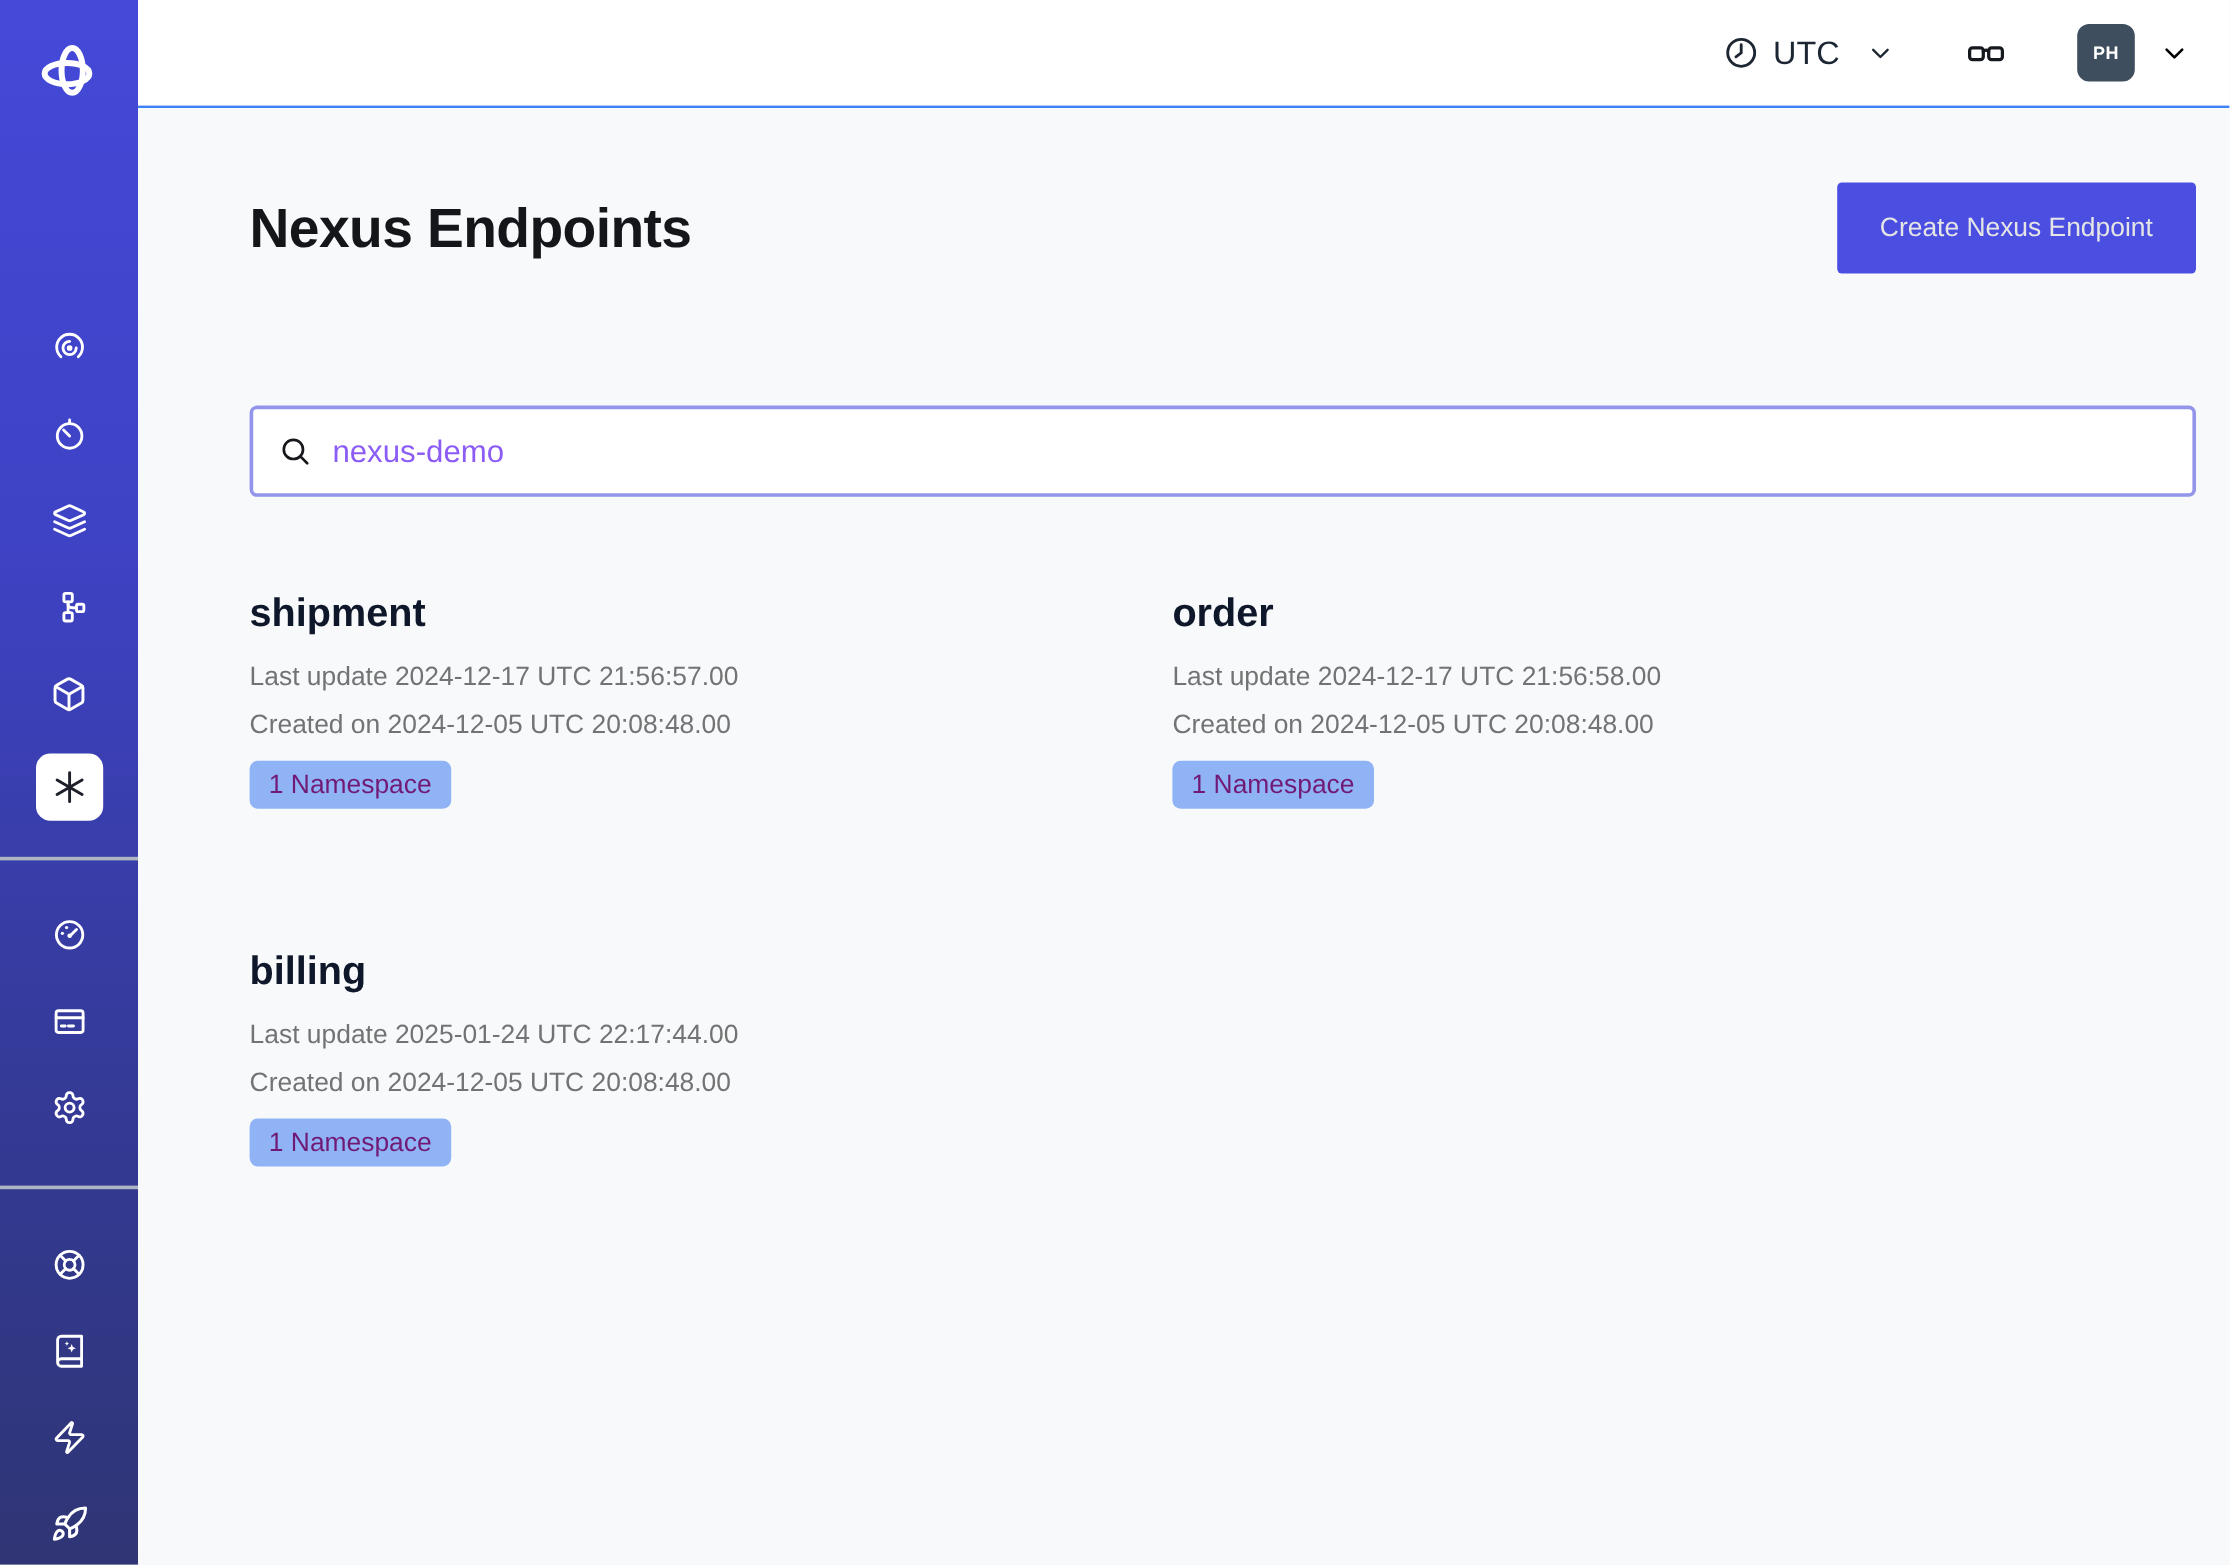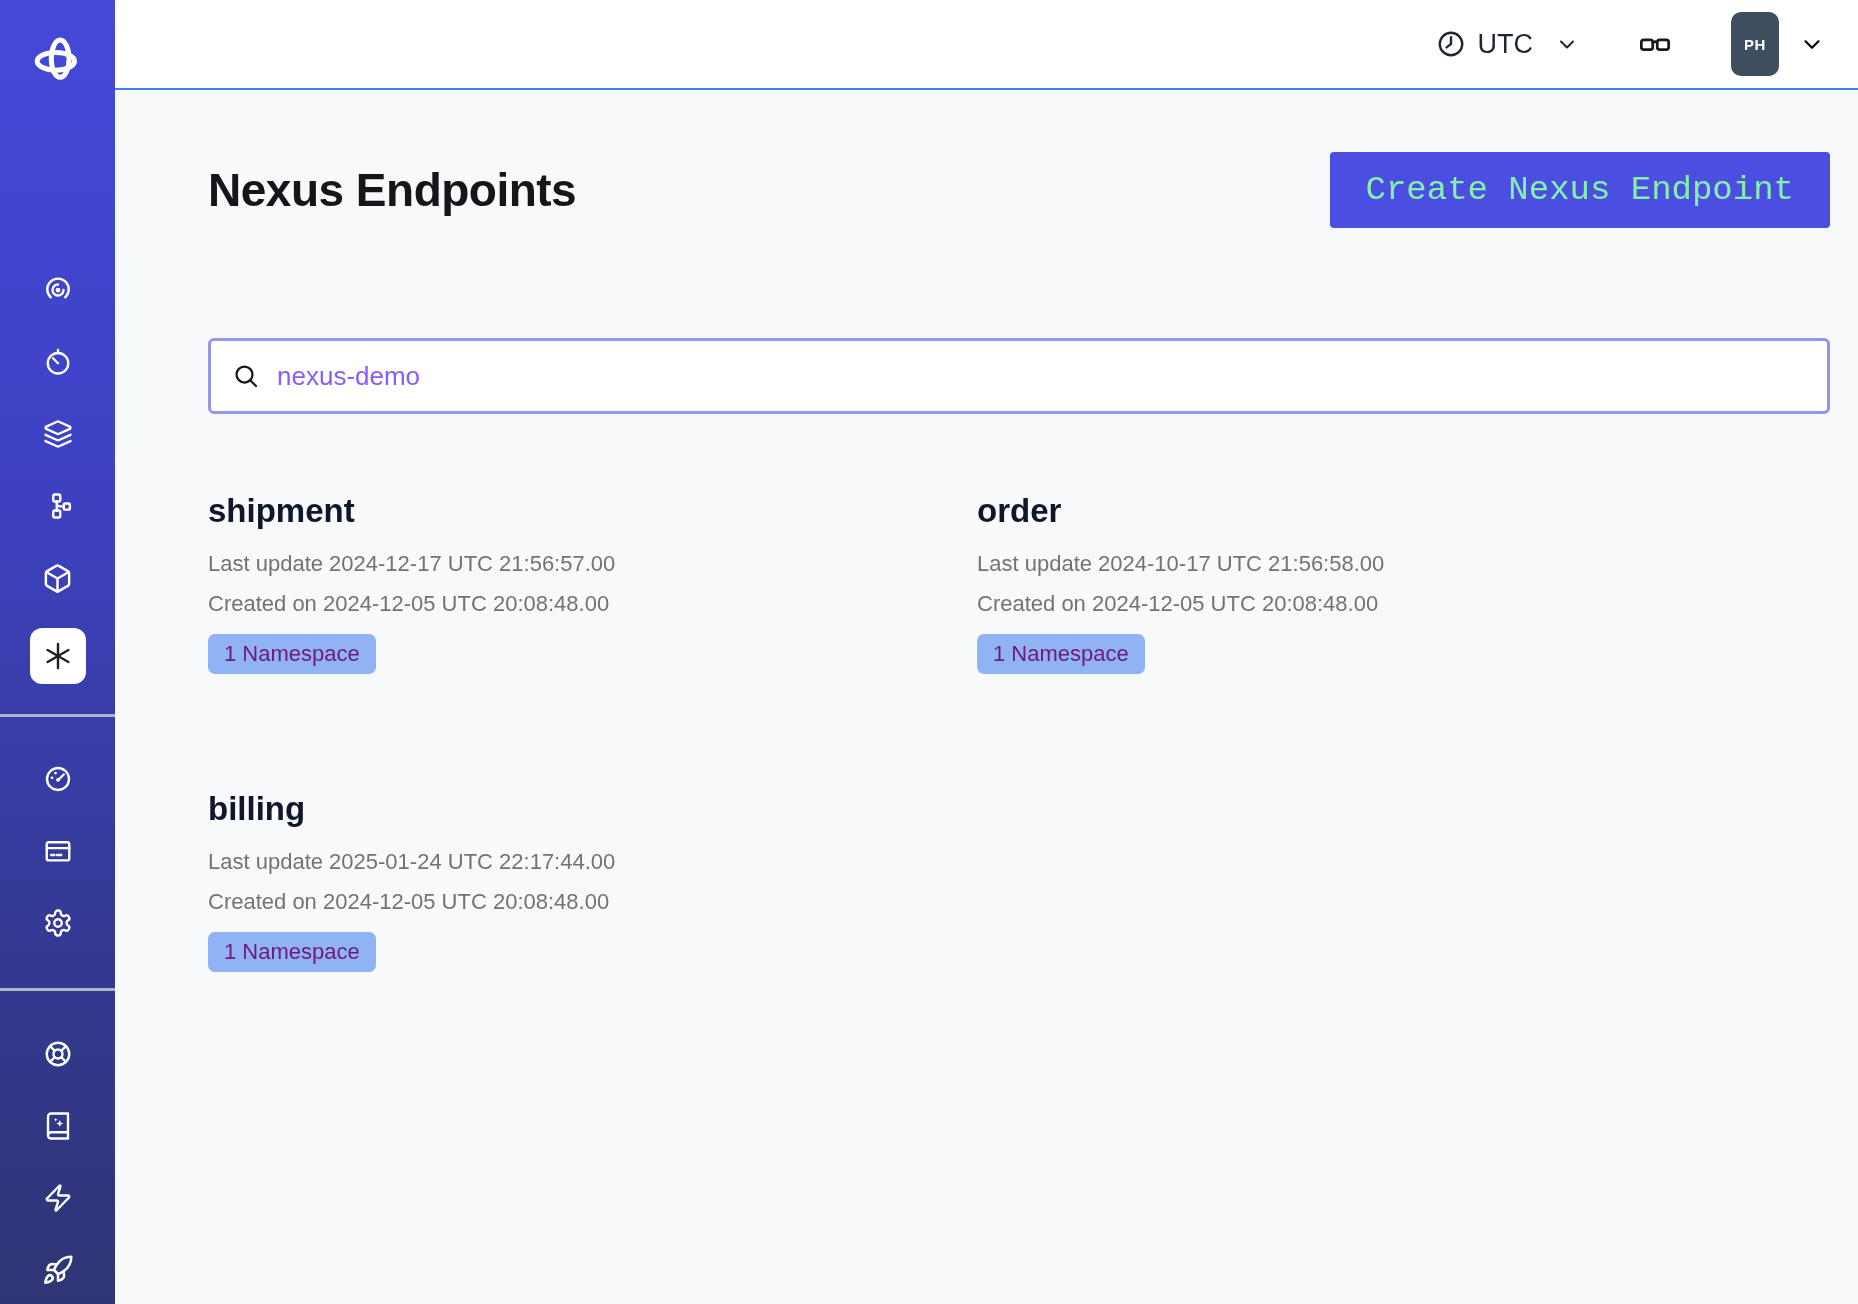--- a/index.html
+++ b/index.html
@@ -38,32 +38,32 @@
   .topbar{
     height:88px;background:#FFFFFF;border-bottom:2px solid #3b82f6;
     display:flex;align-items:center;justify-content:flex-end;
     padding-right:33px;gap:58px;
   }
   .tz-selector{display:flex;align-items:center;gap:12px;cursor:pointer;color:#1D2733;font-size:27px;}
   .tz-selector .chev{margin-left:10px;}
   .glasses-btn{background:none;border:none;padding:0;cursor:pointer;color:#15191E;display:flex;}
   .account{display:flex;align-items:center;gap:20px;cursor:pointer;}
   .avatar{
-    width:48px;height:64px;border-radius:10px;background:#3E4E5E;
+    width:48px;height:48px;border-radius:10px;background:#3E4E5E;
     display:flex;align-items:center;justify-content:center;
     color:#FFFFFF;font-size:15px;font-weight:700;letter-spacing:.5px;
   }
 
   
   .main{flex:1;padding:0 28px 0 81px;background:#F7F9FB;margin-left:12px;}
   .page-header{margin-top:62px;display:flex;justify-content:space-between;align-items:center;}
   .page-title{margin:0;font-size:46px;line-height:56px;font-weight:700;letter-spacing:-.5px;color:#15161A;}
   .create-btn{
-    height:76px;padding:0 36px;background:#4A4FE2;color:#86efac;
-    font-family:Liberation Mono, monospace;font-size:34px;font-weight:500;
+    height:76px;padding:0 36px;background:#4A4FE2;color:#e5e5e5;
+    font-family:Liberation Sans, sans-serif;font-size:22px;font-weight:500;
     border:none;border-radius:4px;cursor:pointer;
   }
   .searchbar{
     margin-top:110px;height:76px;box-sizing:border-box;
     background:#FFFFFF;border:3px solid #9295EA;border-radius:6px;
     display:flex;align-items:center;padding:0 20px;gap:14px;
   }
   .searchbar input{
     flex:1;border:none;outline:none;background:transparent;
     font-family:"Liberation Sans", sans-serif;font-size:26px;color:#8b5cf6;
@@ -294,21 +294,21 @@
 
         <div class="endpoint-card">
           <h2 class="endpoint-name">shipment</h2>
           <div class="endpoint-meta">Last update 2024-12-17 UTC 21:56:57.00</div>
           <div class="endpoint-meta">Created on 2024-12-05 UTC 20:08:48.00</div>
           <span class="ns-badge">1 Namespace</span>
         </div>
 
         <div class="endpoint-card">
           <h2 class="endpoint-name">order</h2>
-          <div class="endpoint-meta">Last update 2024-10-17 UTC 21:56:58.00</div>
+          <div class="endpoint-meta">Last update 2024-12-17 UTC 21:56:58.00</div>
           <div class="endpoint-meta">Created on 2024-12-05 UTC 20:08:48.00</div>
           <span class="ns-badge">1 Namespace</span>
         </div>
 
         <div class="endpoint-card">
           <h2 class="endpoint-name">billing</h2>
           <div class="endpoint-meta">Last update 2025-01-24 UTC 22:17:44.00</div>
           <div class="endpoint-meta">Created on 2024-12-05 UTC 20:08:48.00</div>
           <span class="ns-badge">1 Namespace</span>
         </div>

